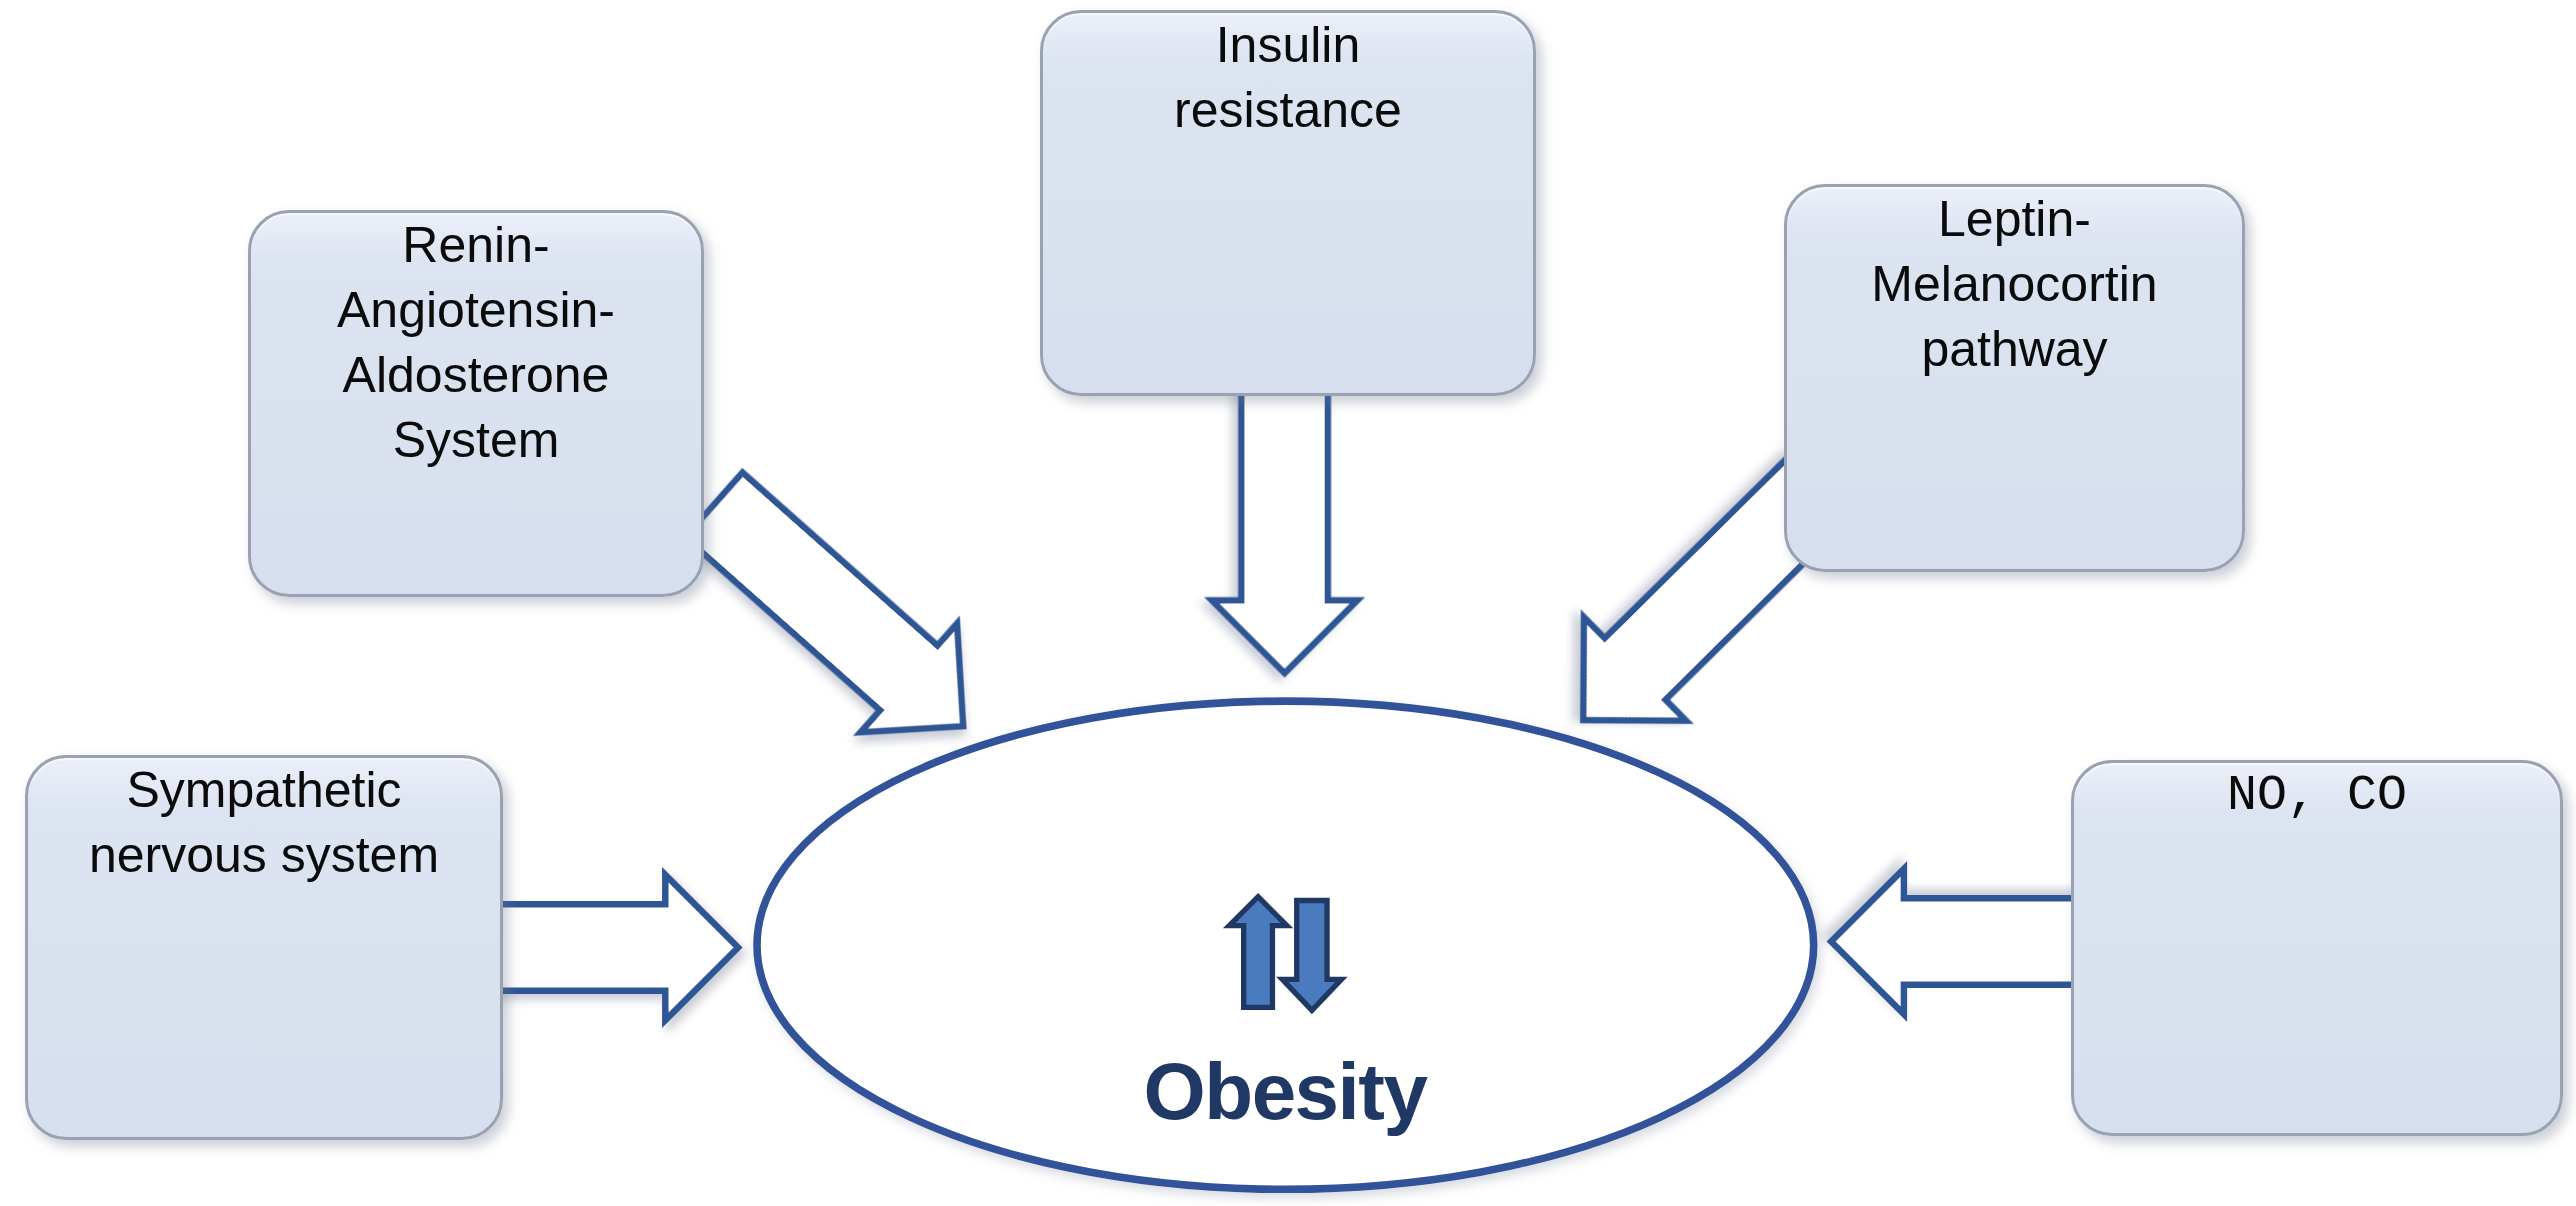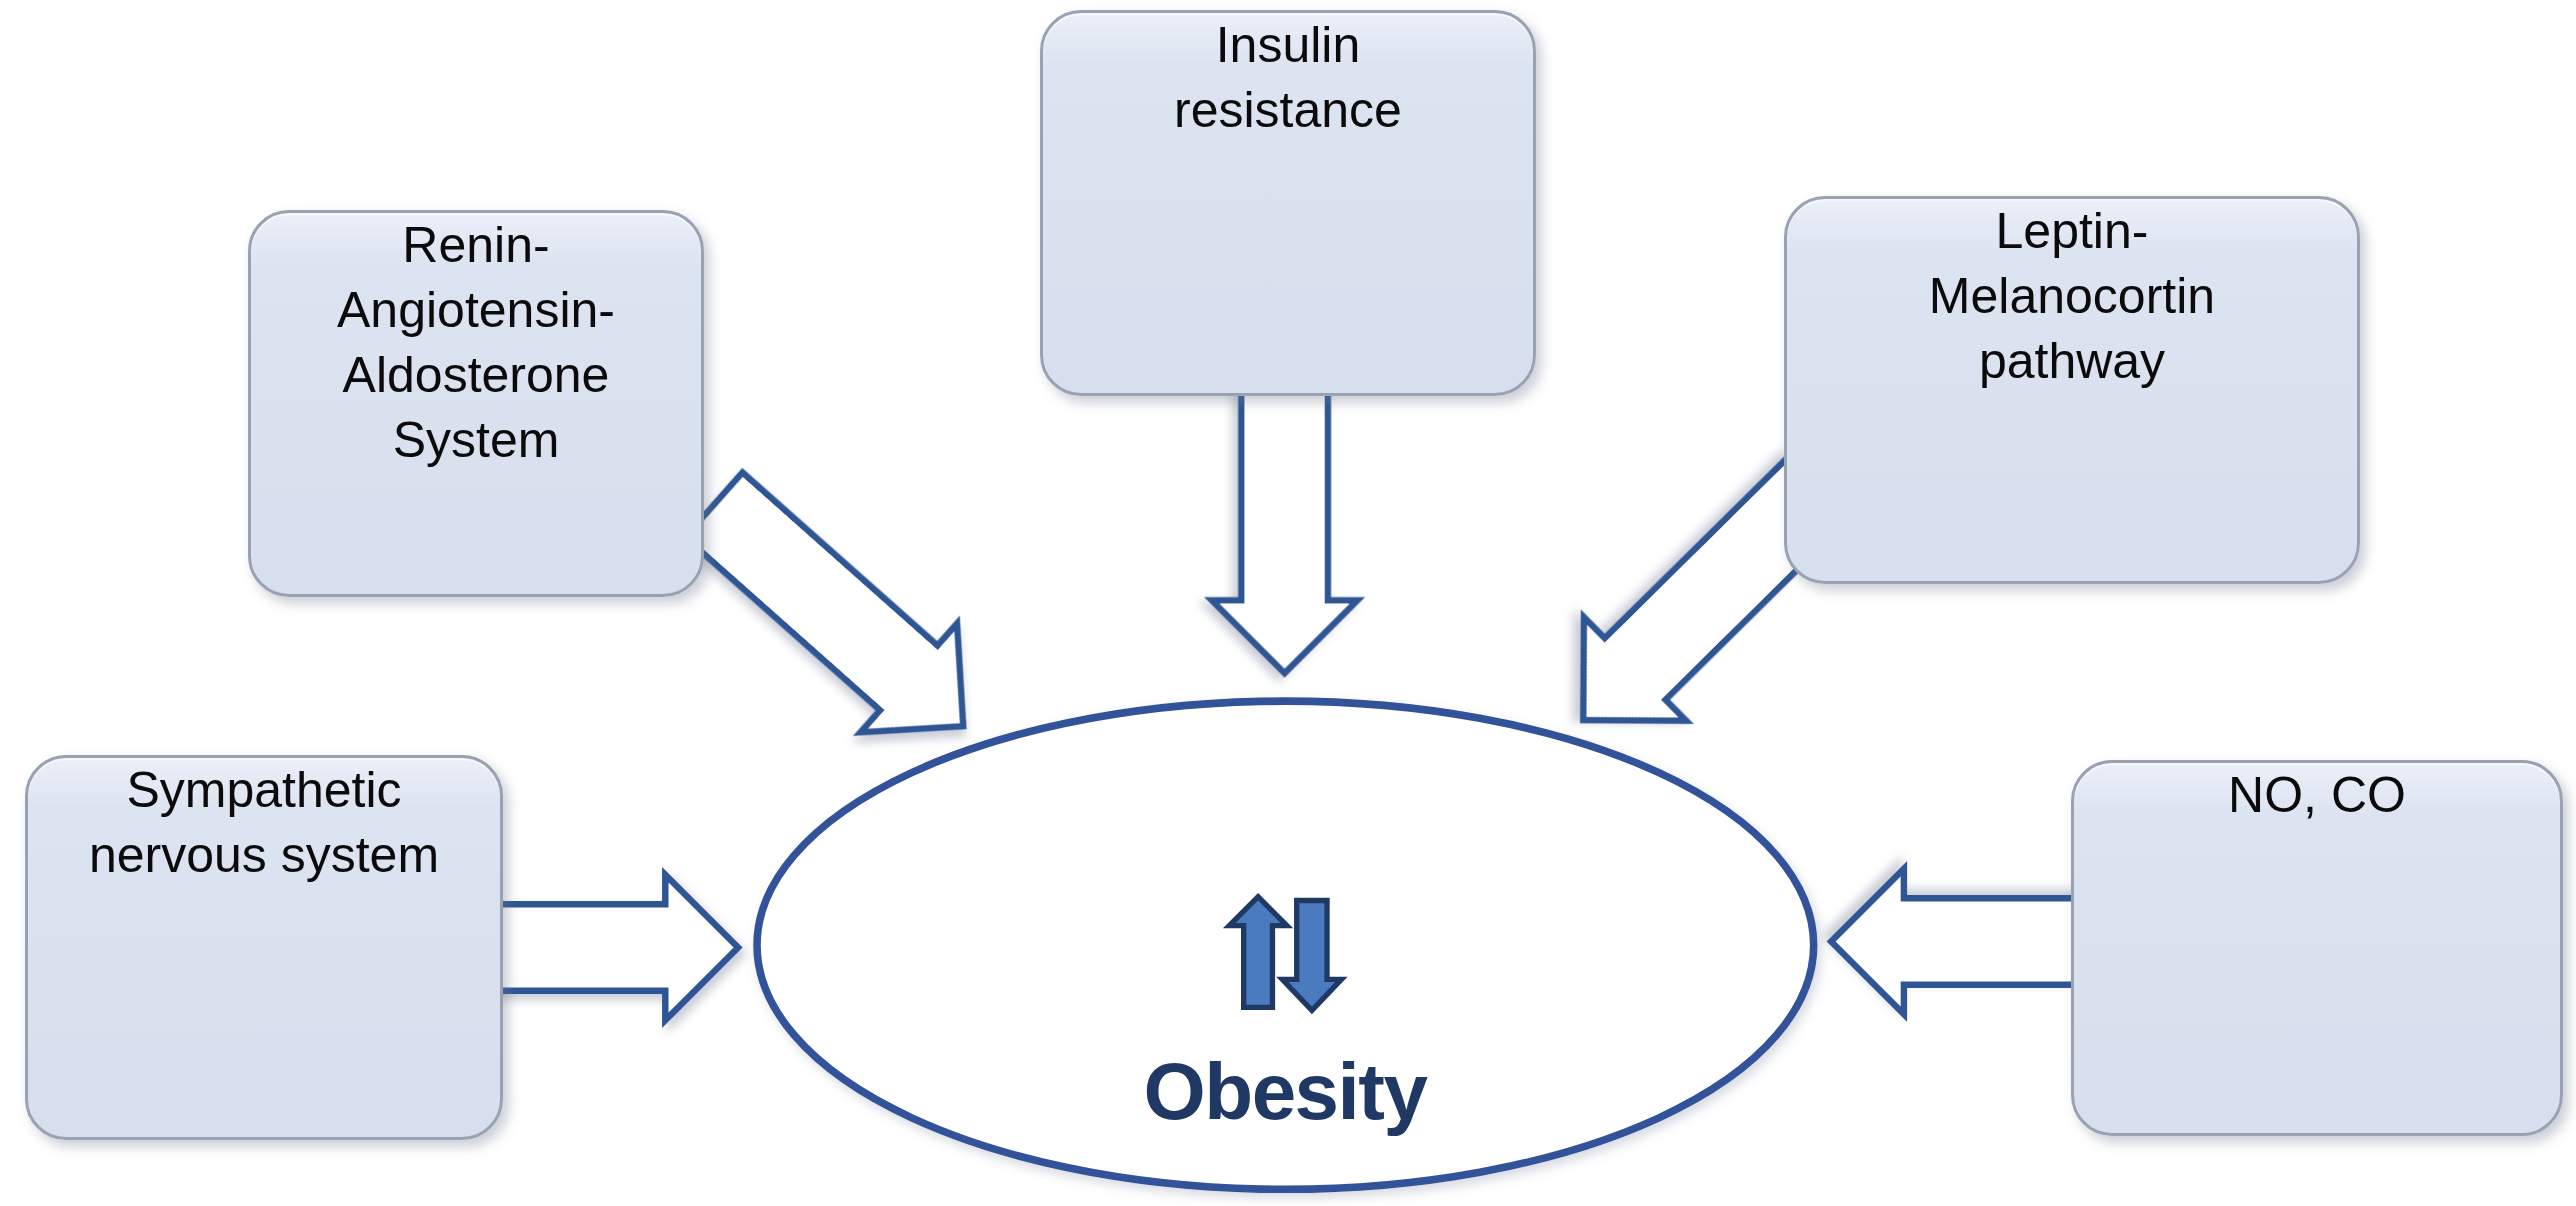--- a/index.html
+++ b/index.html
@@ -66,31 +66,31 @@
 Angiotensin-
 Aldosterone
 System</span>
   </div>
 
   <div class="box" style="left:1040px;top:10px;width:496px;height:386px;">
     <span class="box-label">Insulin
 resistance</span>
   </div>
 
-  <div class="box" style="left:1784px;top:196px;width:576px;height:388px;">
+  <div class="box" style="left:1784px;top:184px;width:461px;height:388px;">
     <span class="box-label">Leptin-
 Melanocortin
 pathway</span>
   </div>
 
   <div class="box" style="left:25px;top:755px;width:478px;height:385px;">
     <span class="box-label">Sympathetic
 nervous system</span>
   </div>
 
-  <div class="box" style="left:2071px;top:760px;width:492px;height:376px;">
+  <div class="box" style="left:2071px;top:760px;width:492px;height:376px;font-family:Liberation Mono, monospace;">
     <span class="box-label">NO, CO</span>
   </div>
 
   <div class="center-label" style="left:1285px;top:1092px;">Obesity</div>
 
 </div>
 
 
 </body></html>

